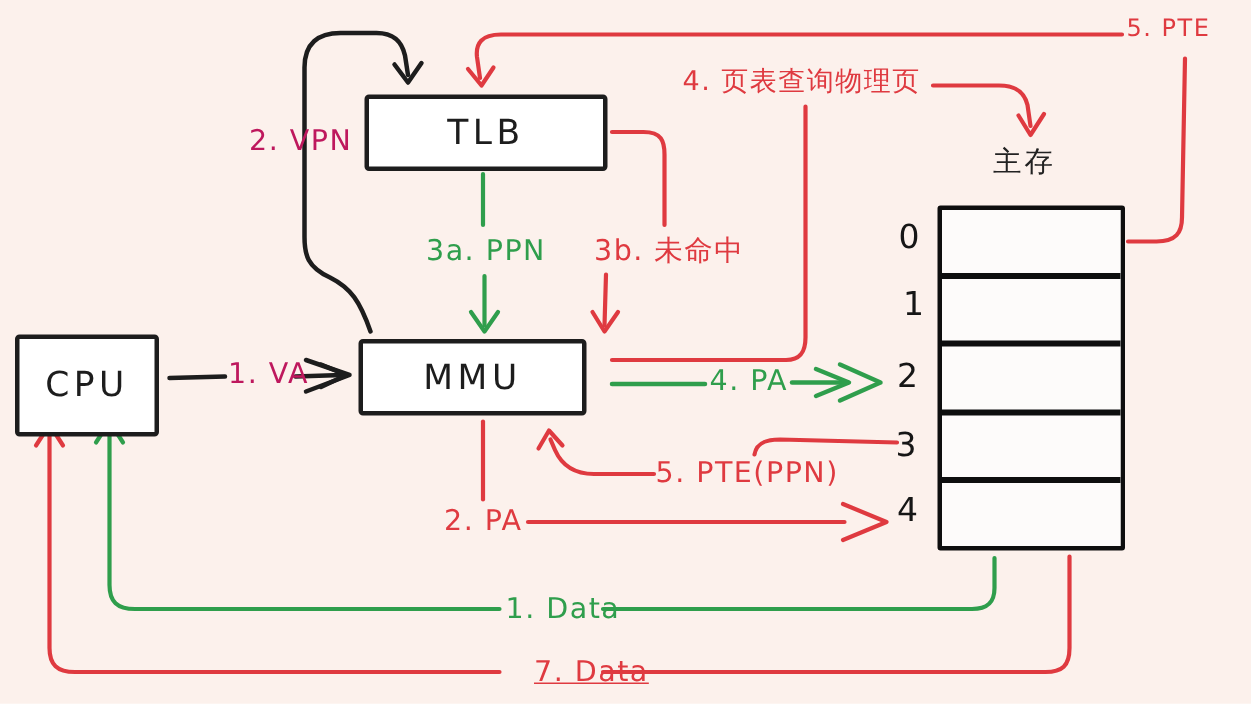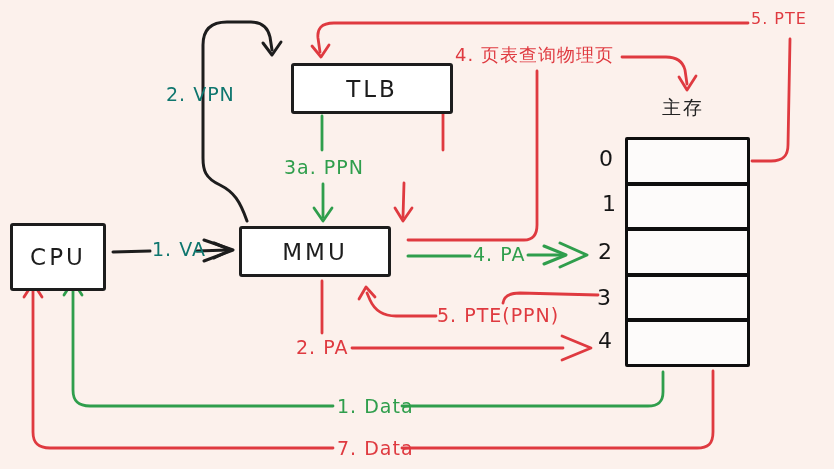--- a/index.html
+++ b/index.html
@@ -22,21 +22,21 @@
   }
   .mem{
     position:absolute;left:625px;top:137px;width:125px;height:230px;
     border:3px solid #0e0e0e;border-radius:2px;background:#fdfbfa;
     box-sizing:border-box;display:flex;flex-direction:column;
   }
   .mem .cell{flex:1;box-sizing:border-box;background:#fdfbfa;}
   .mem .cell + .cell{border-top:4px solid #0e0e0e;}
   .lbl{
     position:absolute;white-space:nowrap;
-    font-size:19px;letter-spacing:1px;color:#0f766e;
+    font-size:19px;letter-spacing:1px;color:#be185d;
     line-height:1;
   }
   .red{color:#df3a40;}
   .green{color:#2f9e4c;}
   .rowlbl{
     position:absolute;font-size:22px;color:#161616;line-height:1;
   }
   .memtitle{
     position:absolute;left:648px;top:95px;width:70px;text-align:center;
     font-size:19px;color:#222;letter-spacing:2px;
@@ -114,21 +114,21 @@
       <path d="M713 371 L713 432 C713 444 708 448 697 448 L402 448"></path>
       <path d="M333 448 L50 448 C38 448 33 443 33 432 L33 288"></path>
       <path d="M24 297 L33 283 L42 297"></path>
     </g>
   </svg>
 
   <div class="box" style="left:10px;top:223px;width:96px;height:68px;">
     <span>CPU</span>
   </div>
 
-  <div class="box" style="left:243px;top:63px;width:162px;height:51px;margin-left:48px;">
+  <div class="box" style="left:243px;top:63px;width:162px;height:51px;">
     <span>TLB</span>
   </div>
 
   <div class="box" style="left:239px;top:226px;width:152px;height:51px;">
     <span>MMU</span>
   </div>
 
   <div class="memtitle">主存</div>
   <div class="mem">
     <div class="cell"></div>
@@ -139,21 +139,22 @@
   </div>
   <div class="rowlbl" style="left:599px;top:148px;">0</div>
   <div class="rowlbl" style="left:602px;top:193px;">1</div>
   <div class="rowlbl" style="left:598px;top:241px;">2</div>
   <div class="rowlbl" style="left:597px;top:287px;">3</div>
   <div class="rowlbl" style="left:598px;top:330px;">4</div>
 
   <div class="lbl" style="left:152px;top:240px;">1. VA</div>
   <div class="lbl" style="left:166px;top:85px;">2. VPN</div>
   <div class="lbl green" style="left:284px;top:158px;">3a. PPN</div>
+  <div class="lbl red" style="left:396px;top:158px;">3b. 未命中</div>
   <div class="lbl red" style="left:455px;top:46px;font-size:18px;">4. 页表查询物理页</div>
   <div class="lbl green" style="left:473px;top:245px;">4. PA</div>
   <div class="lbl red" style="left:751px;top:11px;font-size:16px;">5. PTE</div>
   <div class="lbl red" style="left:437px;top:306px;">5. PTE(PPN)</div>
   <div class="lbl red" style="left:296px;top:338px;">2. PA</div>
   <div class="lbl green" style="left:337px;top:397px;">1. Data</div>
-  <div class="lbl red" style="left:337px;top:439px;">7. Data</div>
+  <div class="lbl red" style="left:356px;top:439px;text-decoration:underline;">7. Data</div>
 
 </div>
 
 </body></html>

